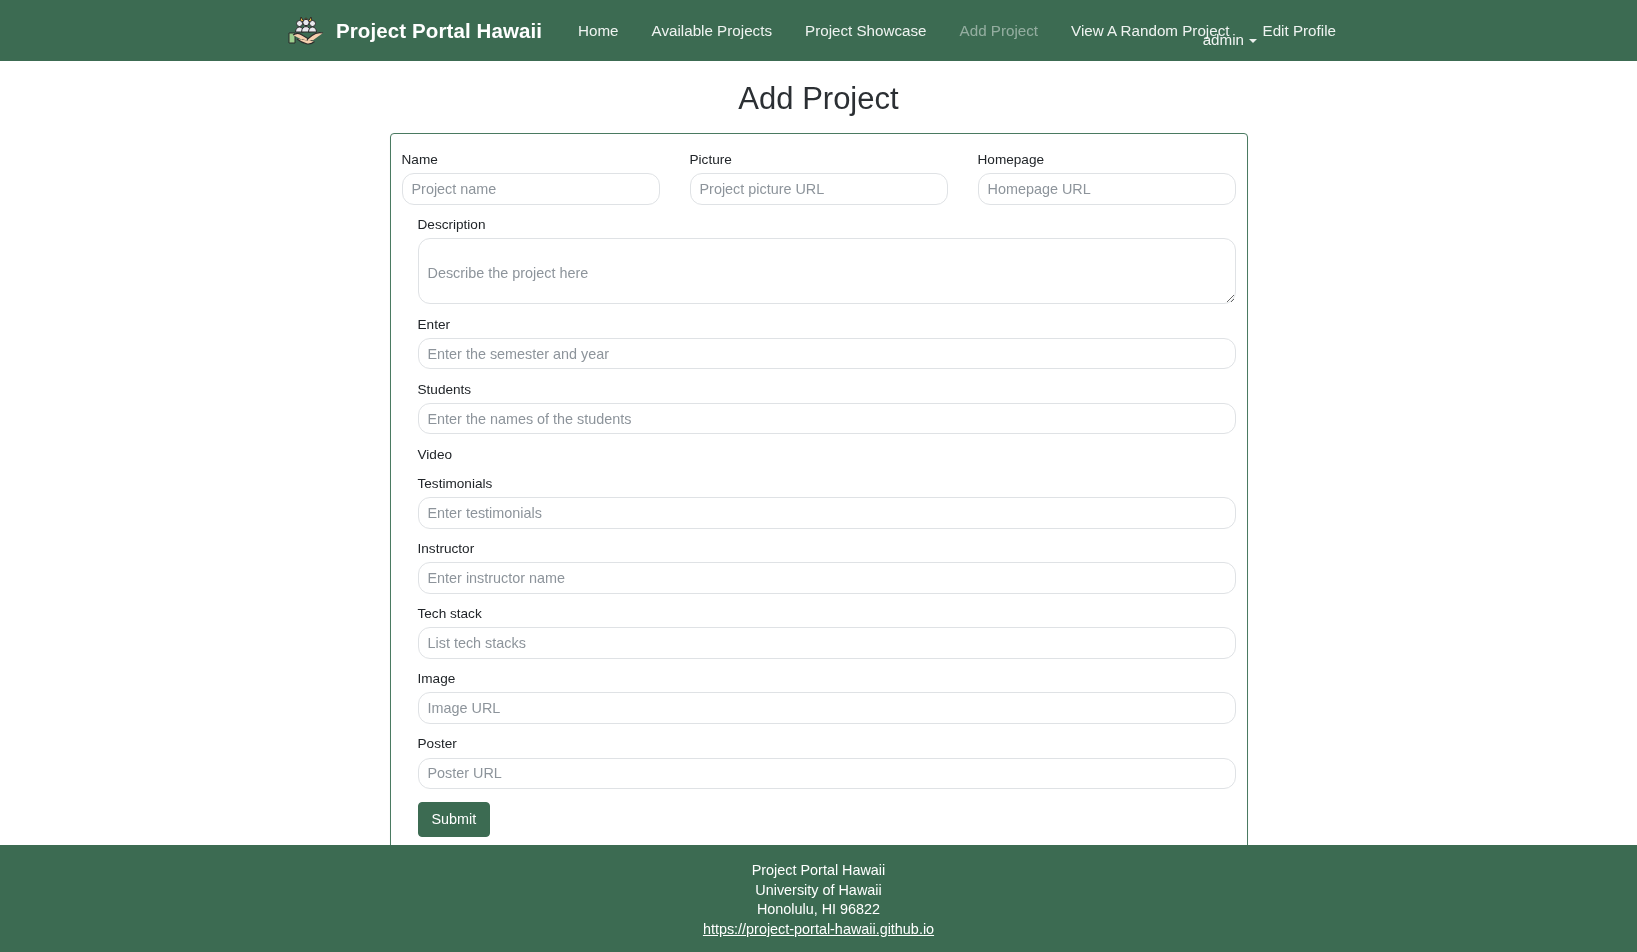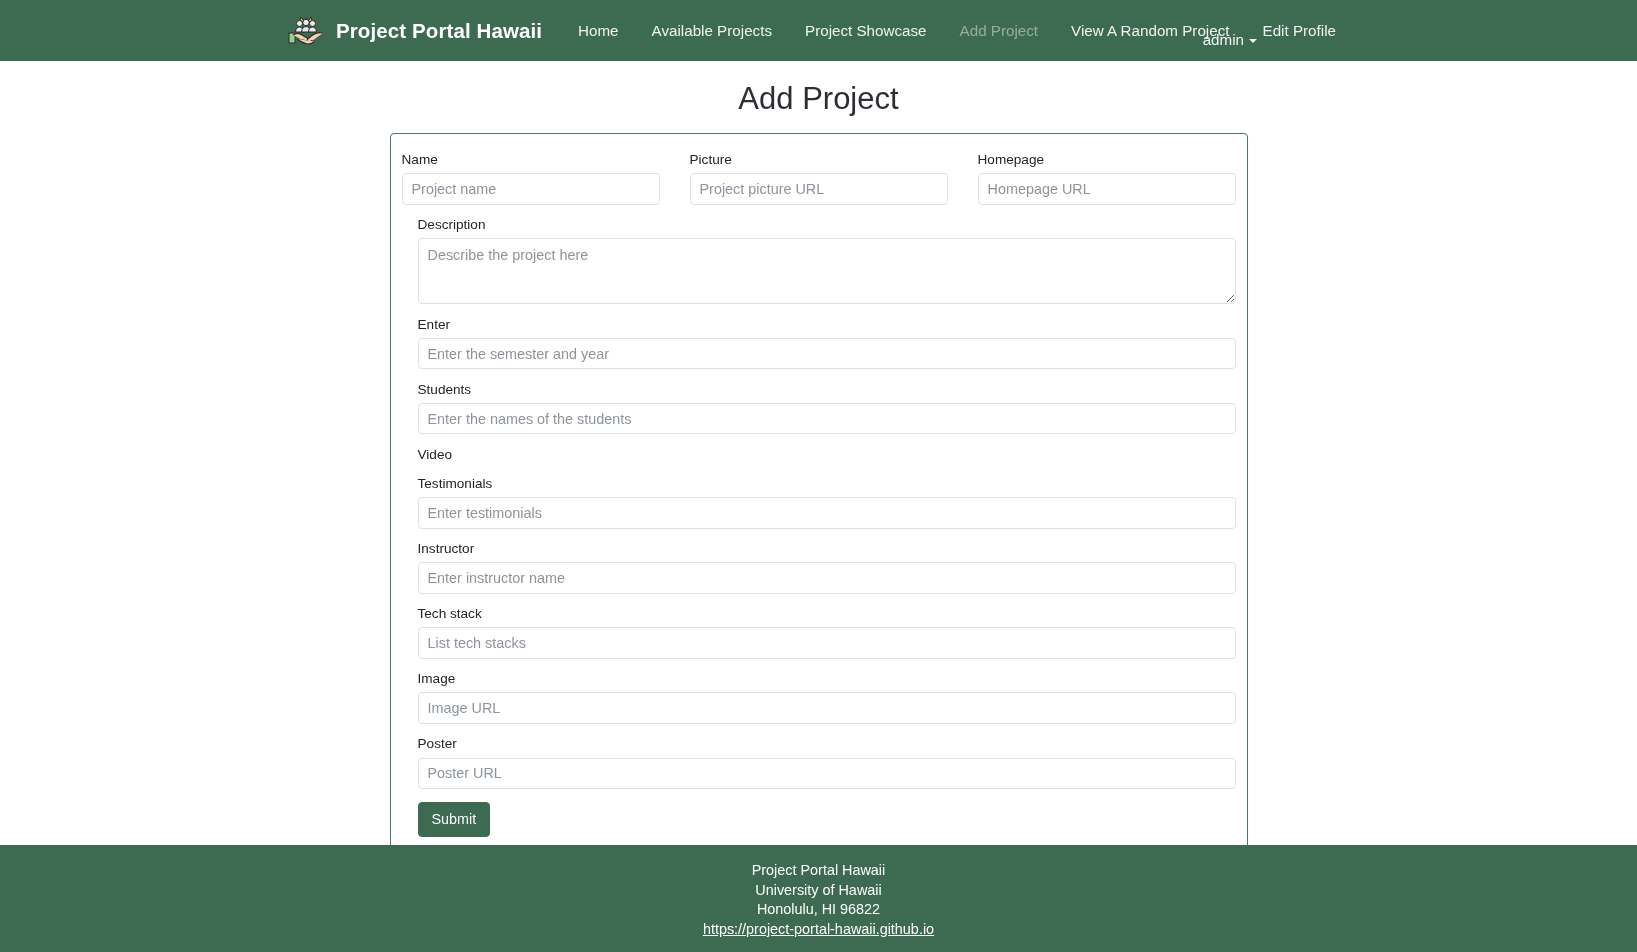--- a/index.html
+++ b/index.html
@@ -126,33 +126,33 @@
     font-size: 13.6px;
     color: #212529;
     margin-bottom: 4px;
     line-height: 1.4;
   }
   .input {
     display: block;
     width: 100%;
     height: 31.5px;
     border: 1px solid #dfe2e5;
-    border-radius: 4px;
+    border-radius: 12px;
     padding: 4px 9px;
     font-size: 14.4px;
     font-family: "Liberation Sans", sans-serif;
     color: #495057;
     background: #ffffff;
     outline: none;
   }
   .input::placeholder { color: #8d949b; opacity: 1; }
   textarea.input {
     height: 66px;
     resize: vertical;
-    padding-top: 6px;
+    padding-top: 24px;
     line-height: 1.45;
   }
   .btn-submit {
     display: inline-block;
     background: #3c6b52;
     border: 1px solid #3c6b52;
     color: #ffffff;
     font-size: 14.4px;
     font-family: "Liberation Sans", sans-serif;
     padding: 6px 13px;

